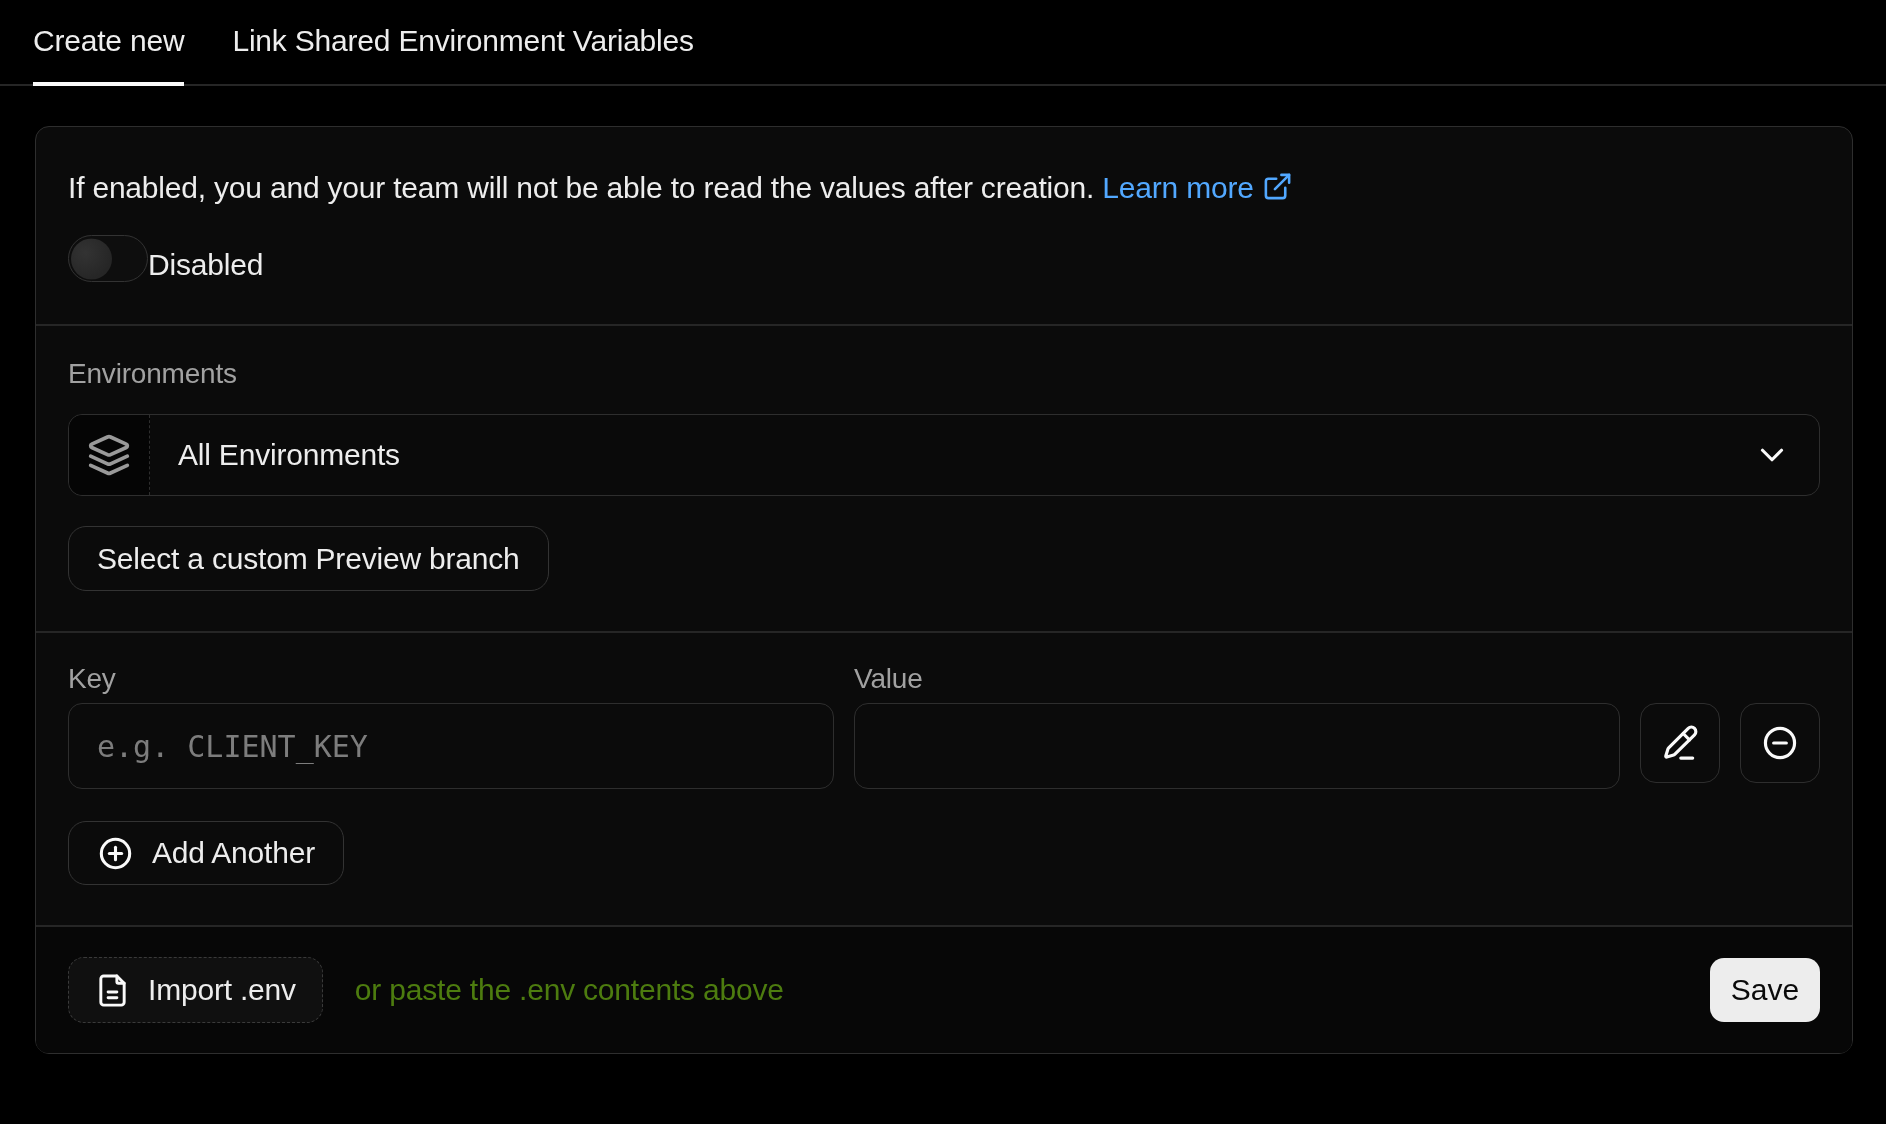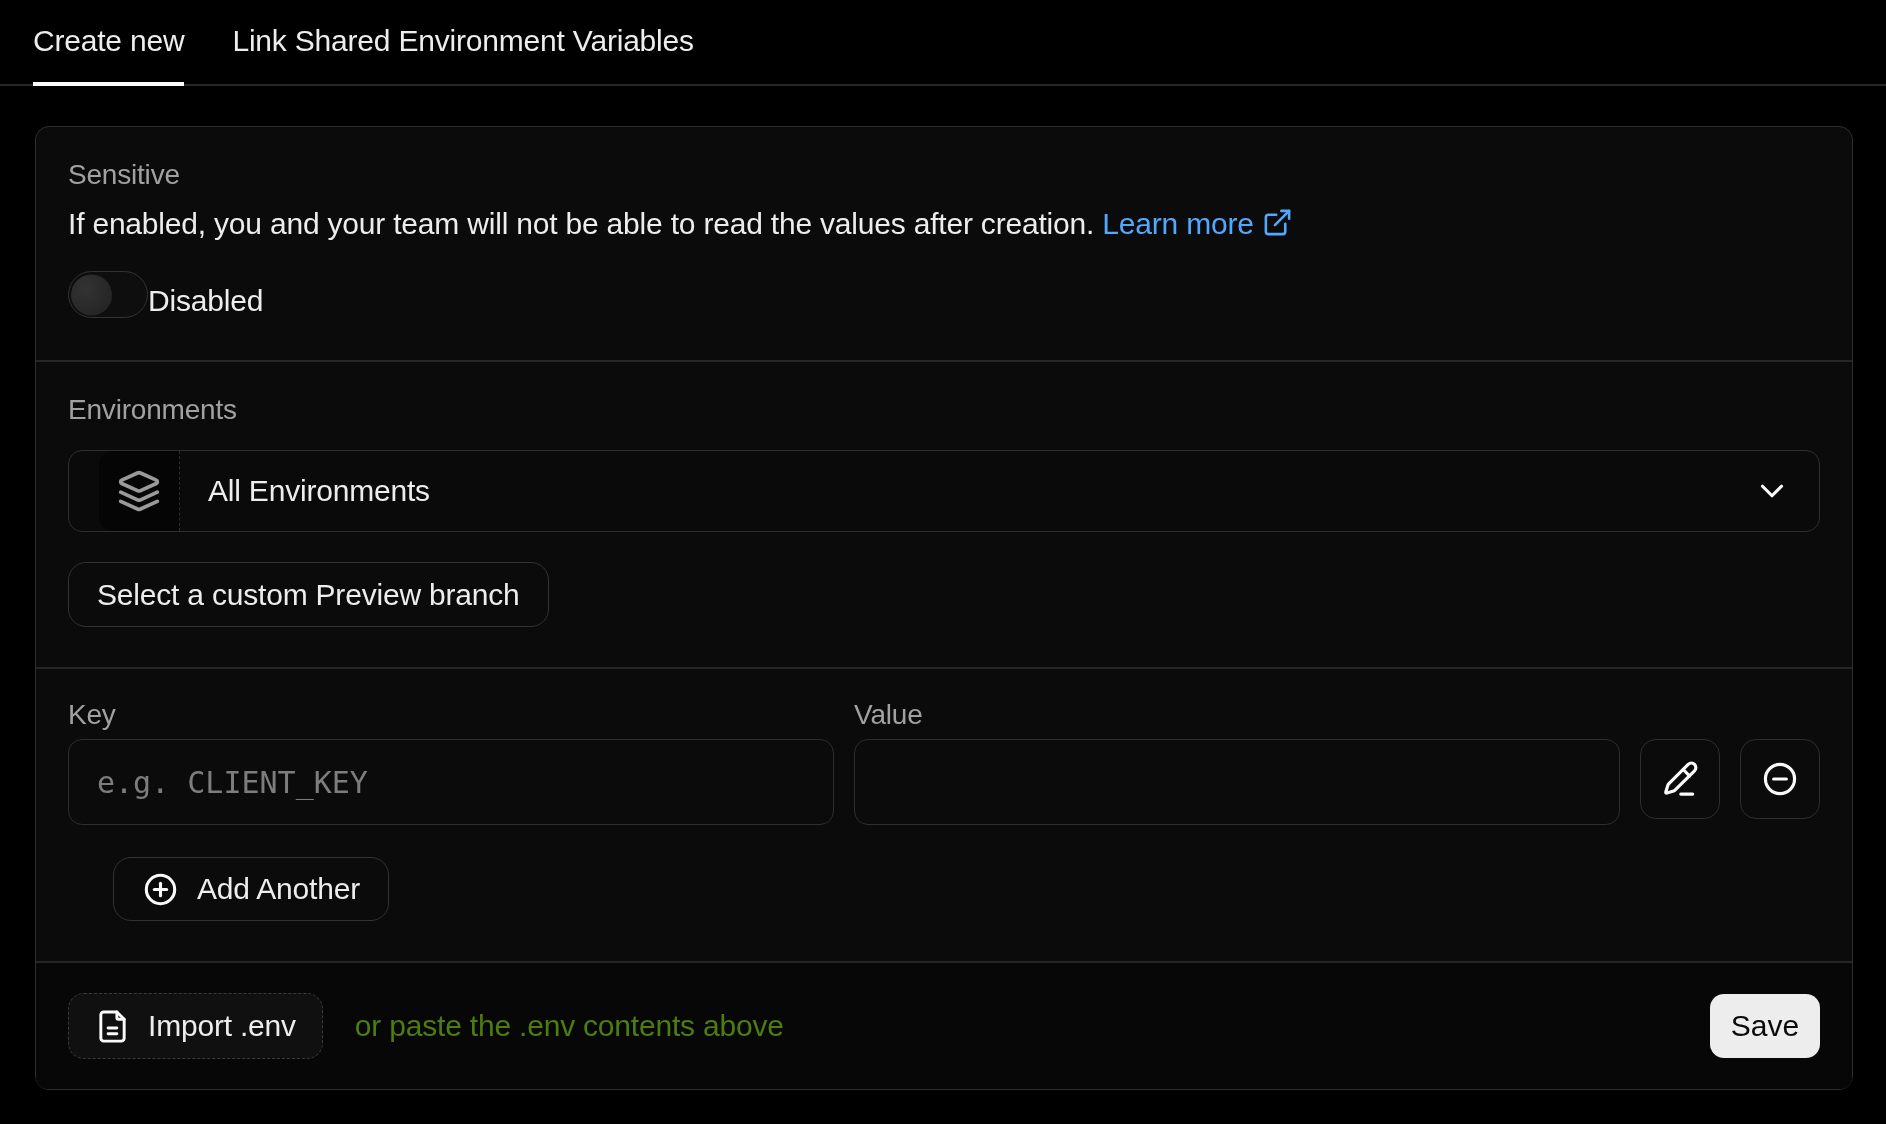--- a/index.html
+++ b/index.html
@@ -38,21 +38,21 @@
     position:absolute; left:2px; top:50%; transform:translateY(-50%);
     width:41px; height:41px; border-radius:50%; background:#2b2b2b;
     background-image:radial-gradient(circle at 35% 35%, #333 0%, #262626 70%);
   }
   .toggle-label { font-size:30px; color:#ededed; }
 
   
   .sec-env { padding-top:30px; padding-bottom:40px; }
   .select {
     margin-top:22px; height:82px; display:flex; align-items:center;
-    border:1.5px solid #2e2e2e; border-radius:14px; background:#0a0a0a; cursor:pointer;padding-left:30px;
+    border:1.5px solid #2e2e2e; border-radius:14px; background:#0a0a0a; cursor:pointer;
   }
   .select-icon-cell {
     width:81px; height:100%; flex:none; display:flex; align-items:center; justify-content:center;
     background:#050505; border-right:1.5px dashed #2e2e2e; border-radius:14px 0 0 14px;
   }
   .select-text { font-size:30px; color:#ededed; padding-left:28px; flex:1; }
   .select-chevron { margin-right:28px; display:flex; }
   .branch-btn {
     margin-top:30px; display:inline-flex; align-items:center; height:65px; padding:0 28px;
     border:1.5px solid #333; border-radius:18px; background:transparent;
@@ -71,21 +71,21 @@
   .txt-input.mono { font-family:"DejaVu Sans Mono","Liberation Mono",monospace; letter-spacing:0; }
   .txt-input.mono::placeholder { color:#7d7d7d; }
   .icon-btn {
     width:80px; height:80px; border:1.5px solid #2e2e2e; border-radius:16px;
     background:transparent; display:flex; align-items:center; justify-content:center; cursor:pointer;
   }
   .add-btn {
     margin-top:32px; display:inline-flex; align-items:center; gap:18px; height:64px; padding:0 28px;
     border:1.5px solid #333; border-radius:18px; background:transparent;
     font-size:30px; font-weight:500; color:#ededed; letter-spacing:-0.2px;
-    font-family:inherit; cursor:pointer;margin-left:45px;
+    font-family:inherit; cursor:pointer;
   }
 
   
   .sec-footer {
     padding-top:30px; padding-bottom:30px; display:flex; align-items:center;
     background:#070707; border-radius:0 0 12px 12px;
   }
   .import-btn {
     display:inline-flex; align-items:center; gap:18px; height:66px; padding:0 26px;
     border:1.5px dashed #3a3a3a; border-radius:16px; background:#101010;
@@ -104,21 +104,20 @@
 <body>
 
 <div class="tabs">
   <div class="tab active">Create new</div>
   <div class="tab">Link Shared Environment Variables</div>
 </div>
 
 <div class="card">
 
   <div class="section sec-sensitive">
-    <div class="field-label">Sensitive</div>
     <div class="desc">
       <span>If enabled, you and your team will not be able to read the values after creation.</span>
       <span class="link">
         <span>Learn more</span><span class="ext-icon"><svg width="31" height="31" viewBox="0 0 24 24" fill="none" stroke="#52a8ff" stroke-width="2" stroke-linecap="round" stroke-linejoin="round">
               <path d="M18 13v6a2 2 0 0 1-2 2H5a2 2 0 0 1-2-2V8a2 2 0 0 1 2-2h6"></path>
               <path d="M15 3h6v6"></path>
               <path d="M10 14 21 3"></path>
             </svg></span>
       </span>
     </div>

